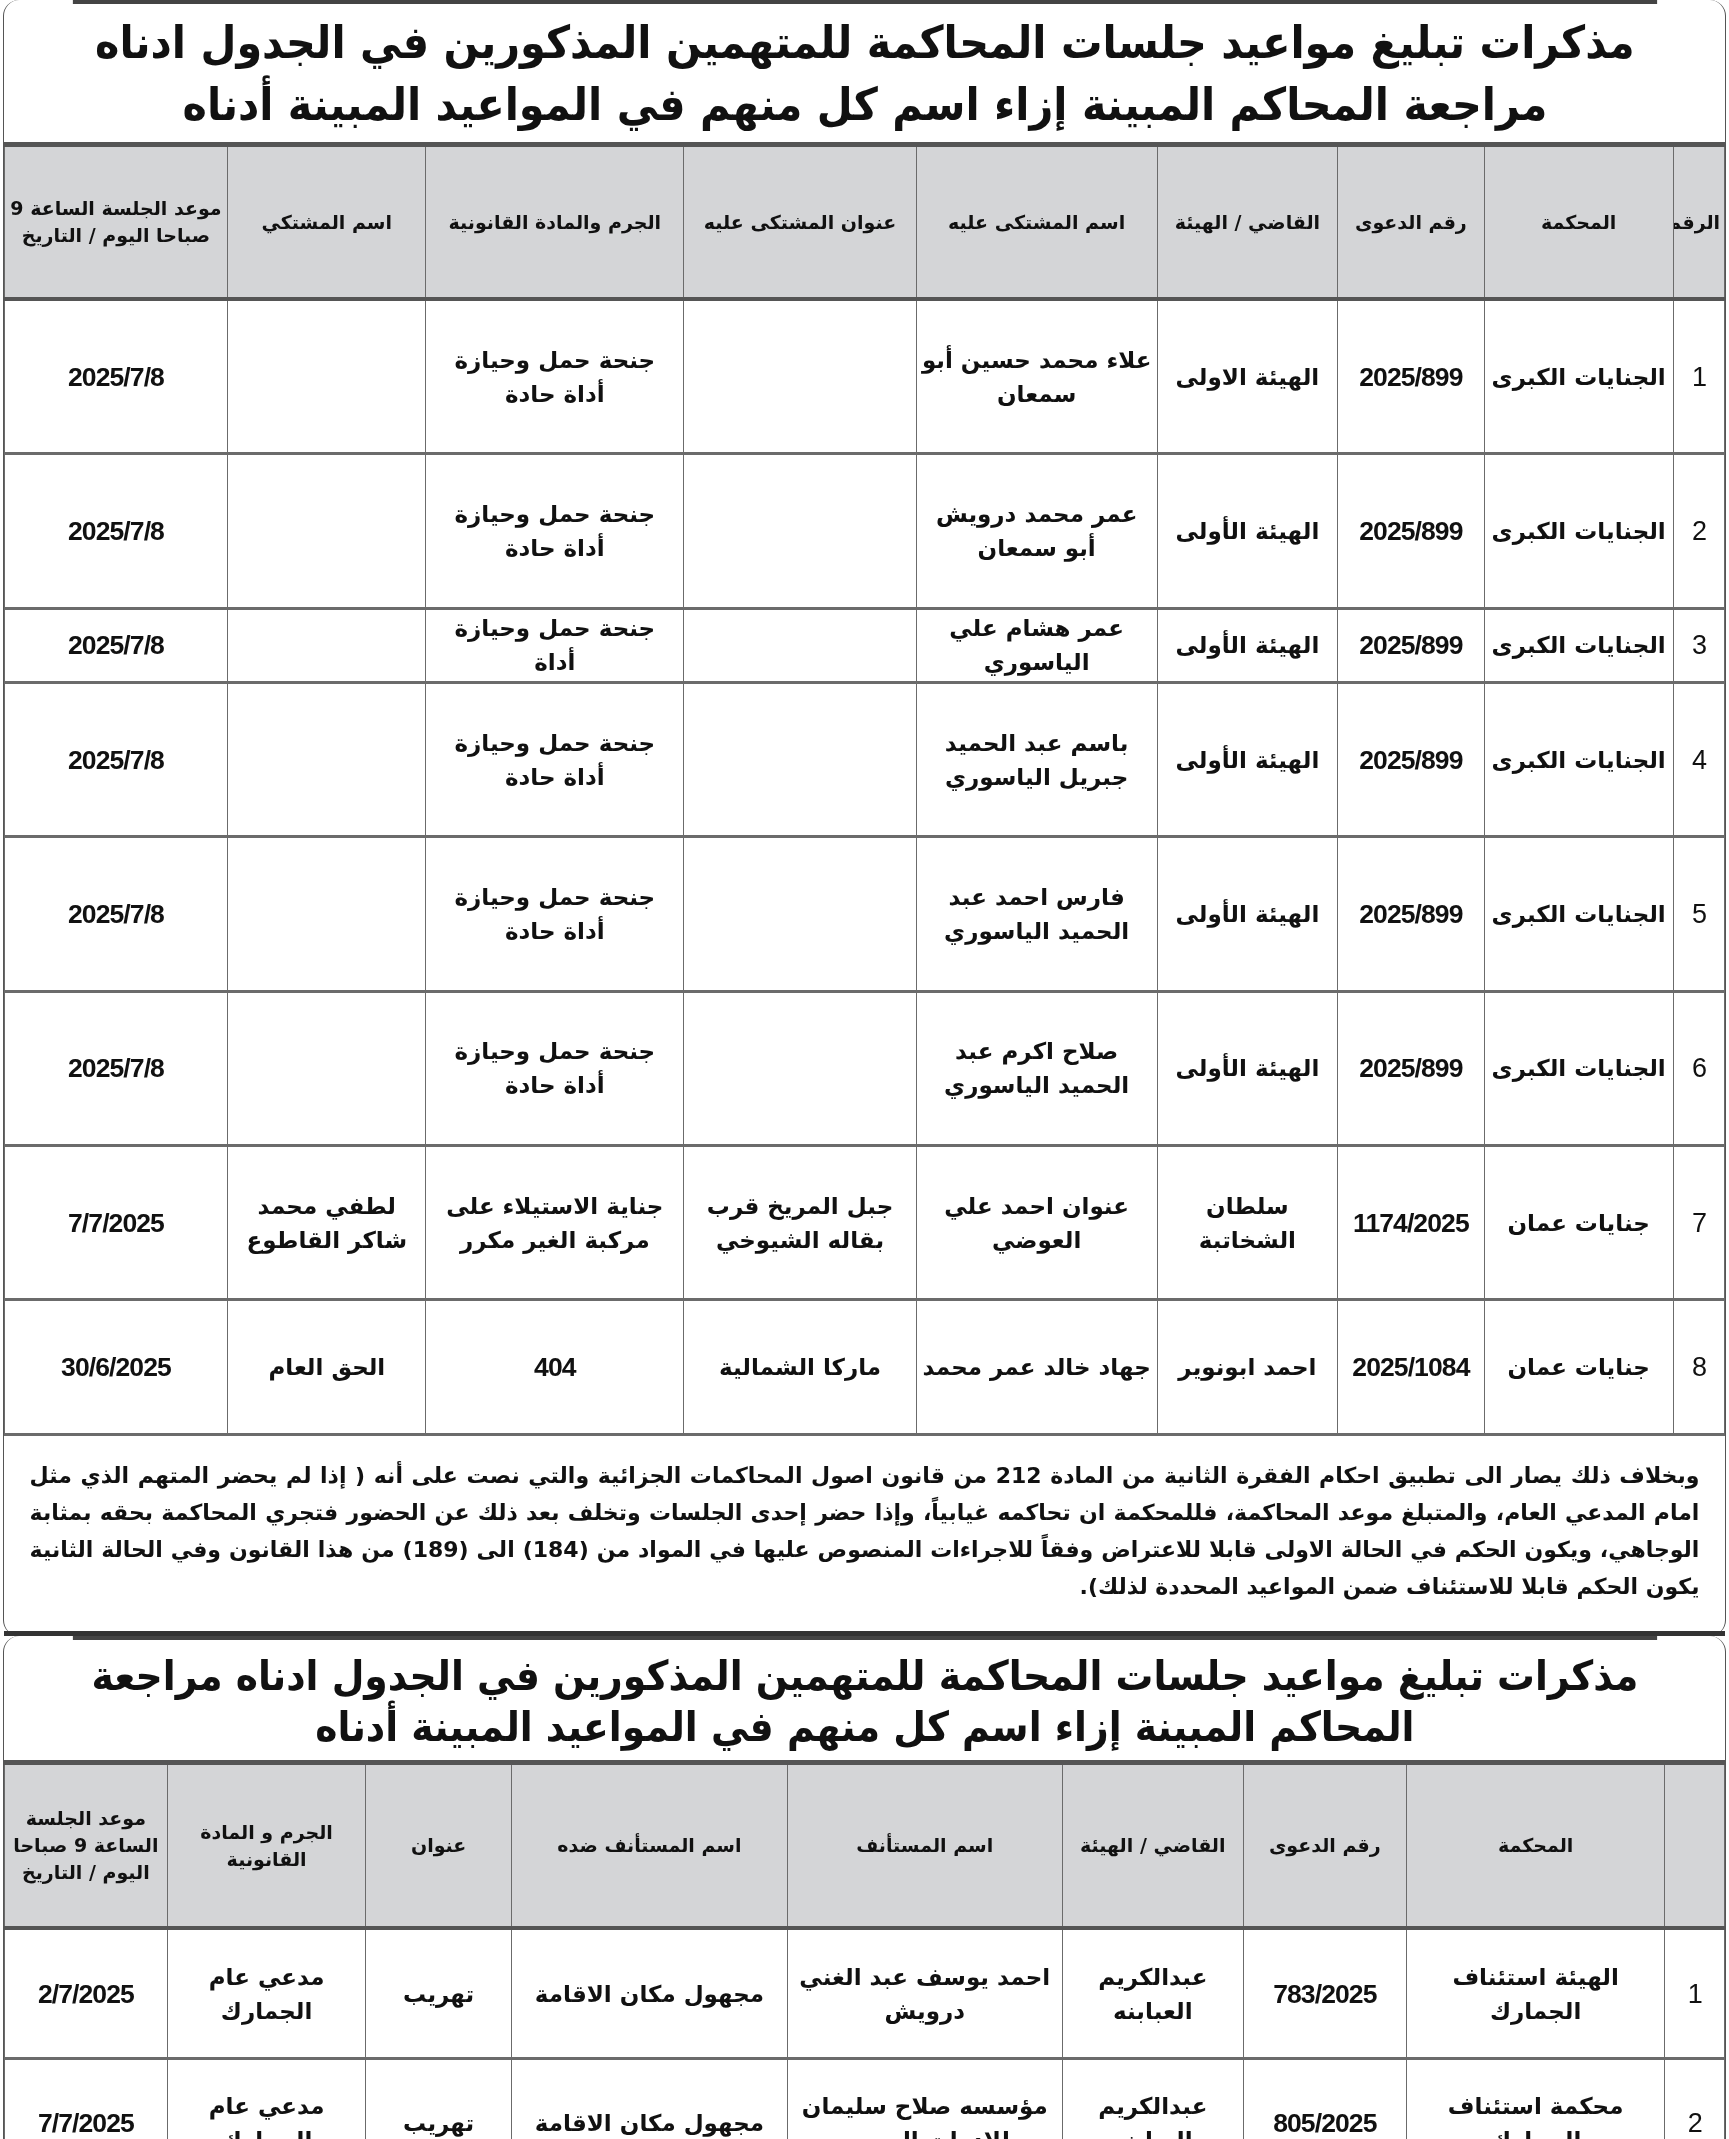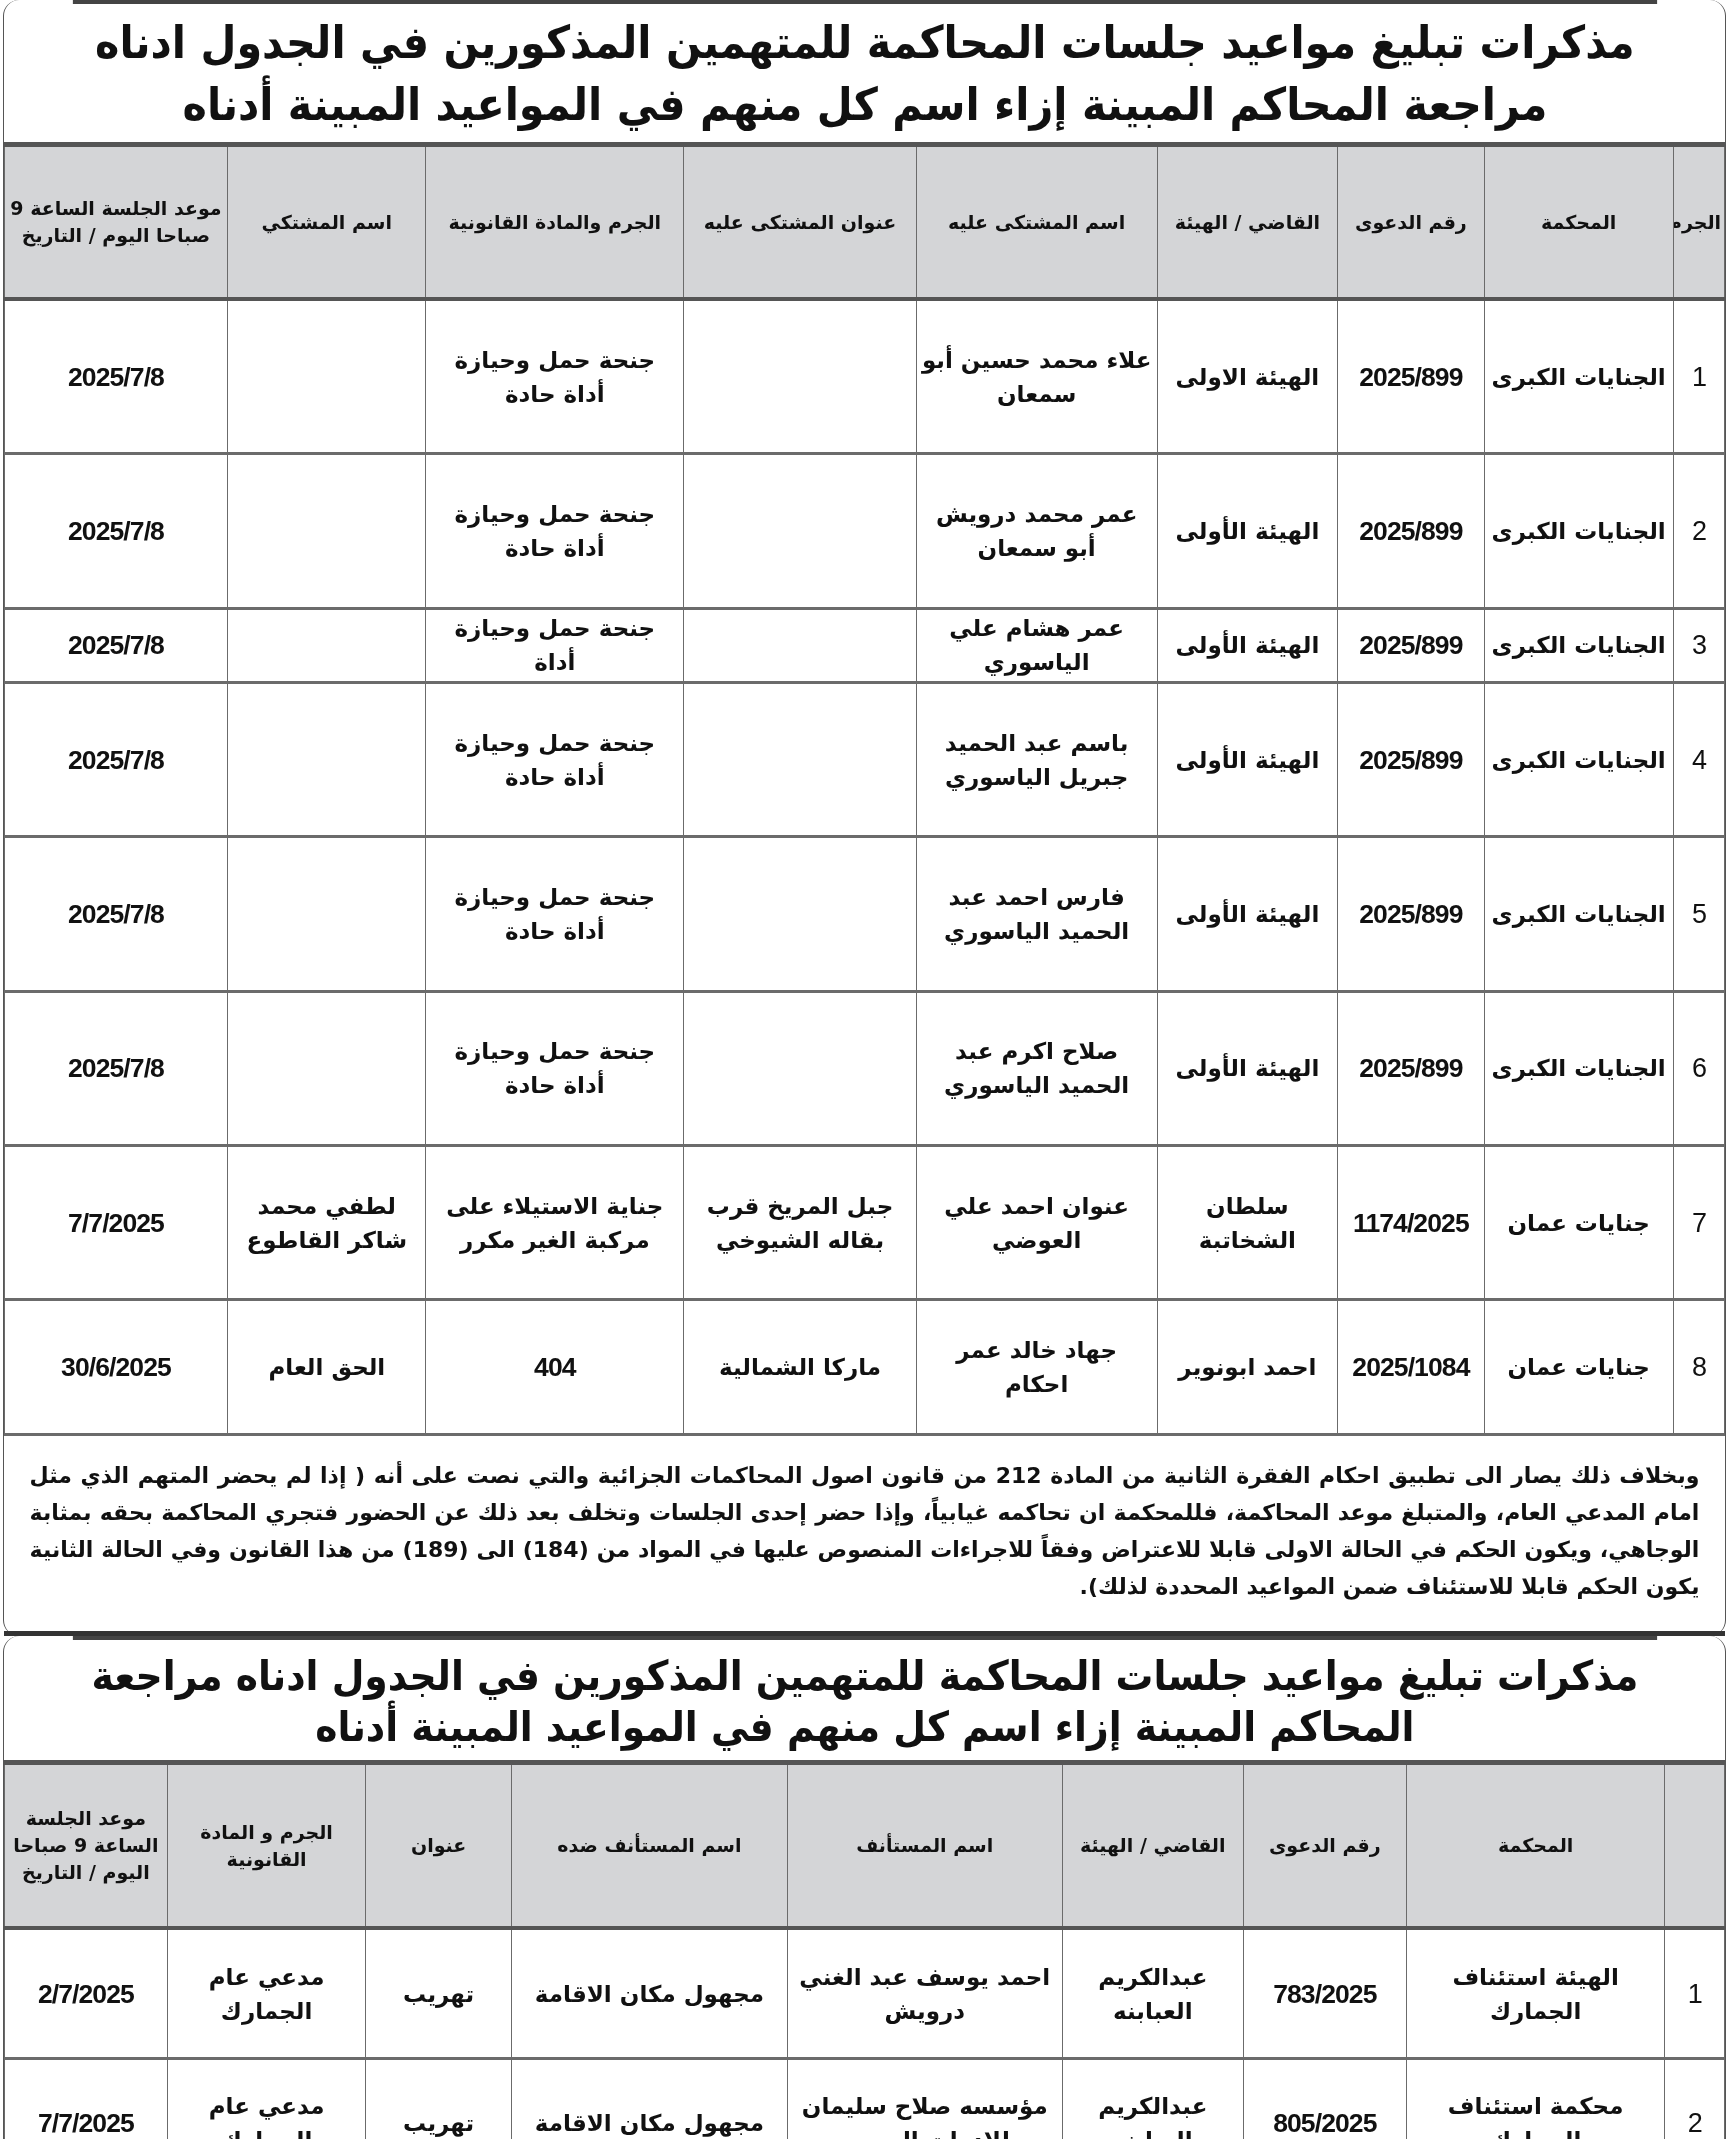--- a/index.html
+++ b/index.html
@@ -109,21 +109,21 @@
         <col style="width:8.5%">
         <col style="width:10.5%">
         <col style="width:14%">
         <col style="width:13.5%">
         <col style="width:15%">
         <col style="width:11.5%">
         <col style="width:13%">
       </colgroup>
       <thead>
         <tr>
-          <th>الجرم</th>
+          <th>الرقم</th>
           <th>المحكمة</th>
           <th>رقم الدعوى</th>
           <th>القاضي / الهيئة</th>
           <th>اسم المشتكى عليه</th>
           <th>عنوان المشتكى عليه</th>
           <th>الجرم والمادة القانونية</th>
           <th>اسم المشتكي</th>
           <th>موعد الجلسة الساعة 9 صباحا اليوم / التاريخ</th>
         </tr>
       </thead>
@@ -203,21 +203,21 @@
           <td>جبل المريخ قرب بقاله الشيوخي</td>
           <td>جناية الاستيلاء على مركبة الغير مكرر</td>
           <td>لطفي محمد شاكر القاطوع</td>
           <td class="date">7/7/2025</td>
         </tr>
         <tr class="row r8">
           <td class="idx">8</td>
           <td>جنايات عمان</td>
           <td class="case">2025/1084</td>
           <td>احمد ابونوير</td>
-          <td>جهاد خالد عمر احكام</td>
+          <td>جهاد خالد عمر محمد</td>
           <td>ماركا الشمالية</td>
           <td class="num">404</td>
           <td>الحق العام</td>
           <td class="date">30/6/2025</td>
         </tr>
       </tbody>
     </table>
     <div class="notice">وبخلاف ذلك يصار الى تطبيق احكام الفقرة الثانية من المادة 212 من قانون اصول المحاكمات الجزائية والتي نصت على أنه ( إذا لم يحضر المتهم الذي مثل امام المدعي العام، والمتبلغ موعد المحاكمة، فللمحكمة ان تحاكمه غيابياً، وإذا حضر إحدى الجلسات وتخلف بعد ذلك عن الحضور فتجري المحاكمة بحقه بمثابة الوجاهي، ويكون الحكم في الحالة الاولى قابلا للاعتراض وفقاً للاجراءات المنصوص عليها في المواد من (184) الى (189) من هذا القانون وفي الحالة الثانية يكون الحكم قابلا للاستئناف ضمن المواعيد المحددة لذلك).</div>
   </div>
 

